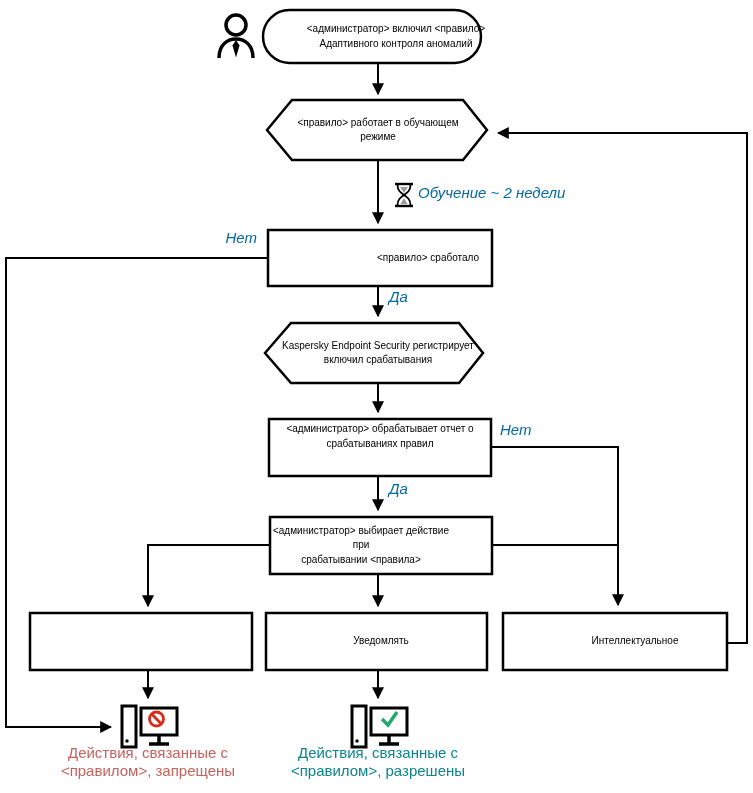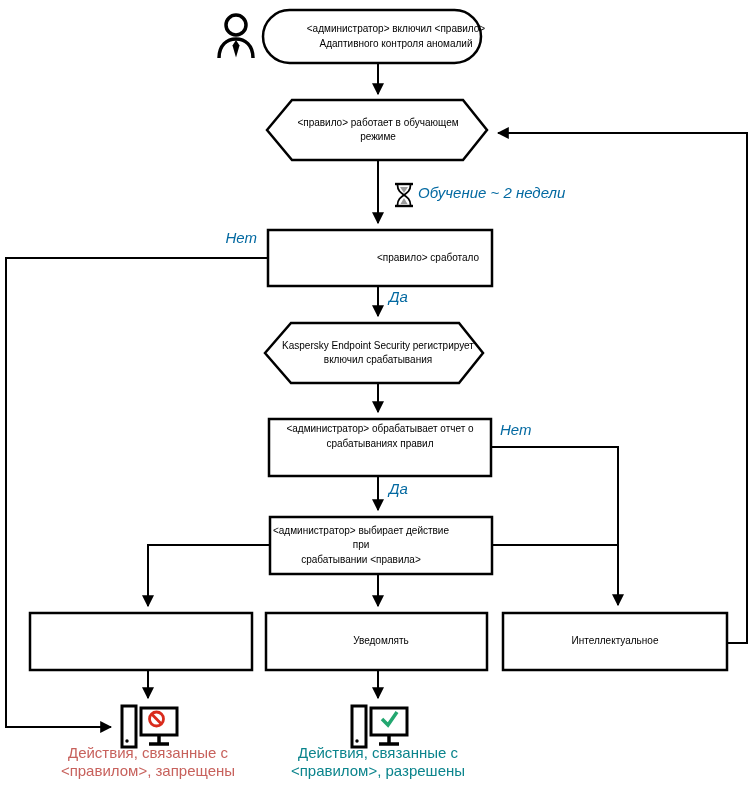--- a/index.html
+++ b/index.html
@@ -120,21 +120,21 @@
   <div class="lbl" style="left:500px; top:421px;">Нет</div>
 
   <div class="lbl" style="left:389px; top:480px;">Да</div>
 
   <div class="t" style="left:270px; top:517px; width:182px; height:57px;">&lt;администратор&gt; выбирает действие при
 срабатывании &lt;правила&gt;</div>
 
 
   <div class="t" style="left:281px; top:613px; width:176px; height:57px;margin-left:12px;">Уведомлять</div>
 
-  <div class="t" style="left:503px; top:613px; width:224px; height:57px;">Интеллектуальное</div>
+  <div class="t" style="left:503px; top:613px; width:224px; height:57px;padding-left:20px;">Интеллектуальное</div>
 
   <div class="caption denied" style="left:38px; top:744px; width:220px;">Действия, связанные с
 &lt;правилом&gt;, запрещены</div>
 
   <div class="caption allowed" style="left:268px; top:744px; width:220px;">Действия, связанные с
 &lt;правилом&gt;, разрешены</div>
 
 </div>
 
 </body></html>

